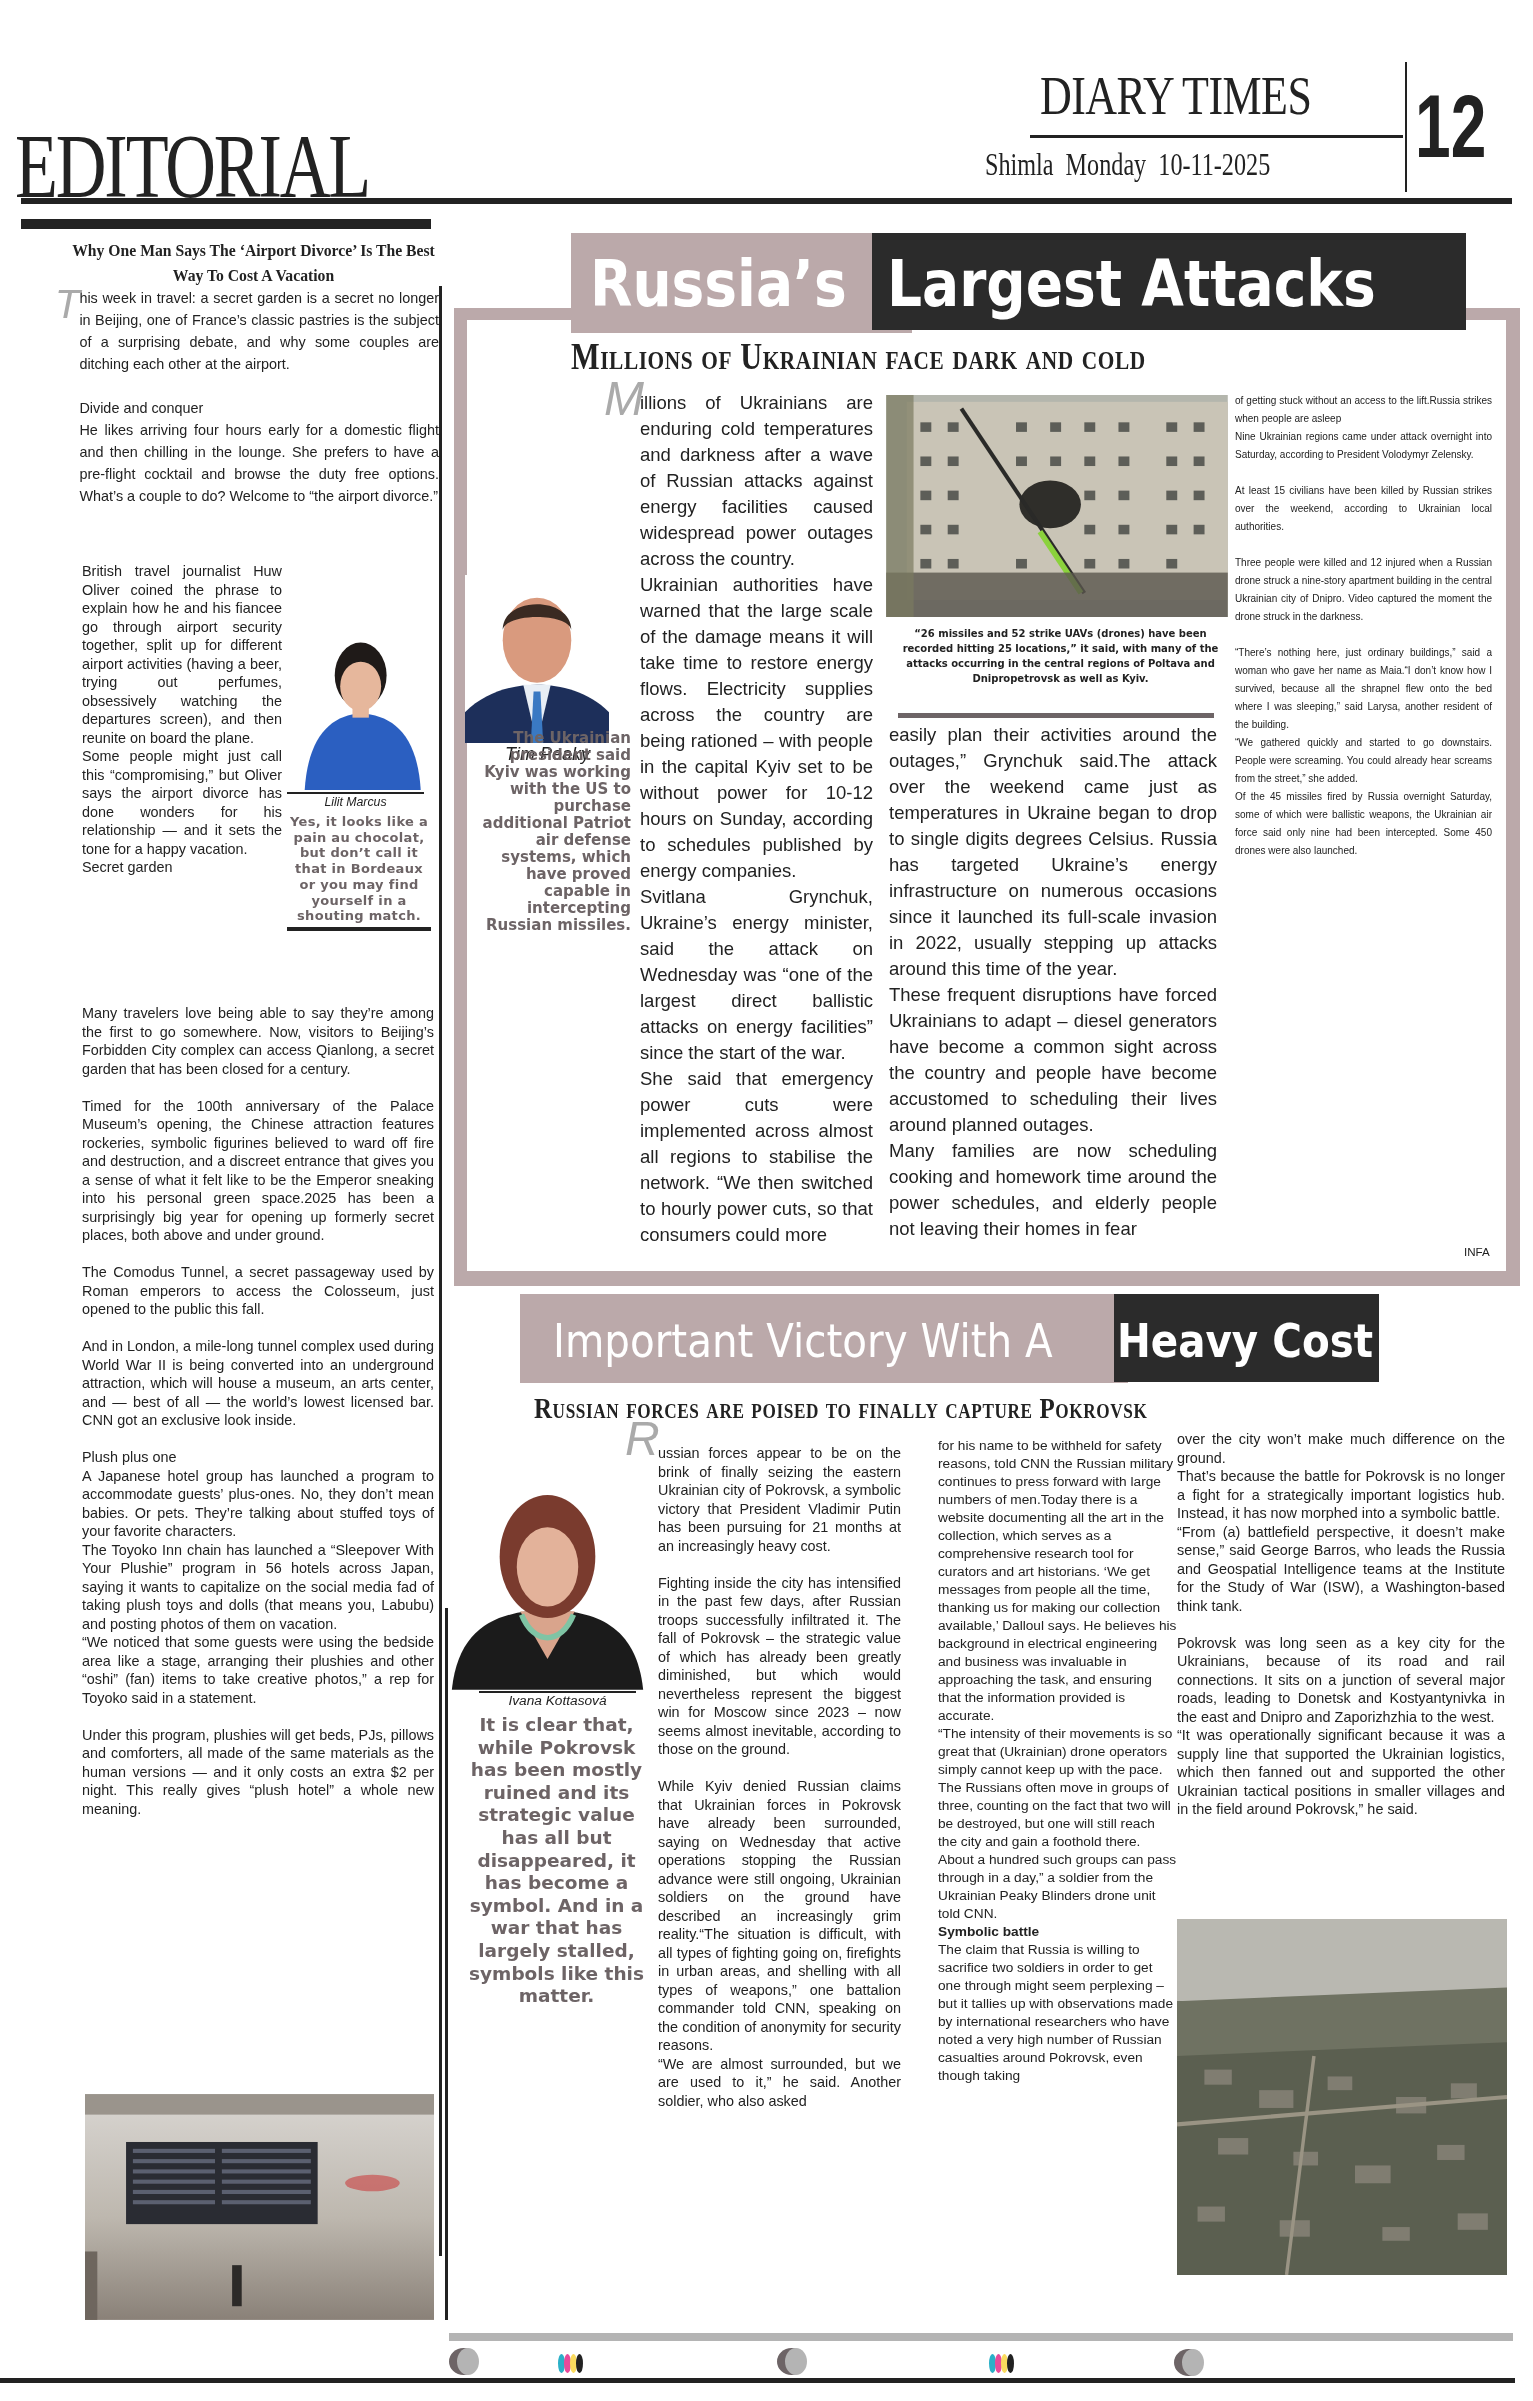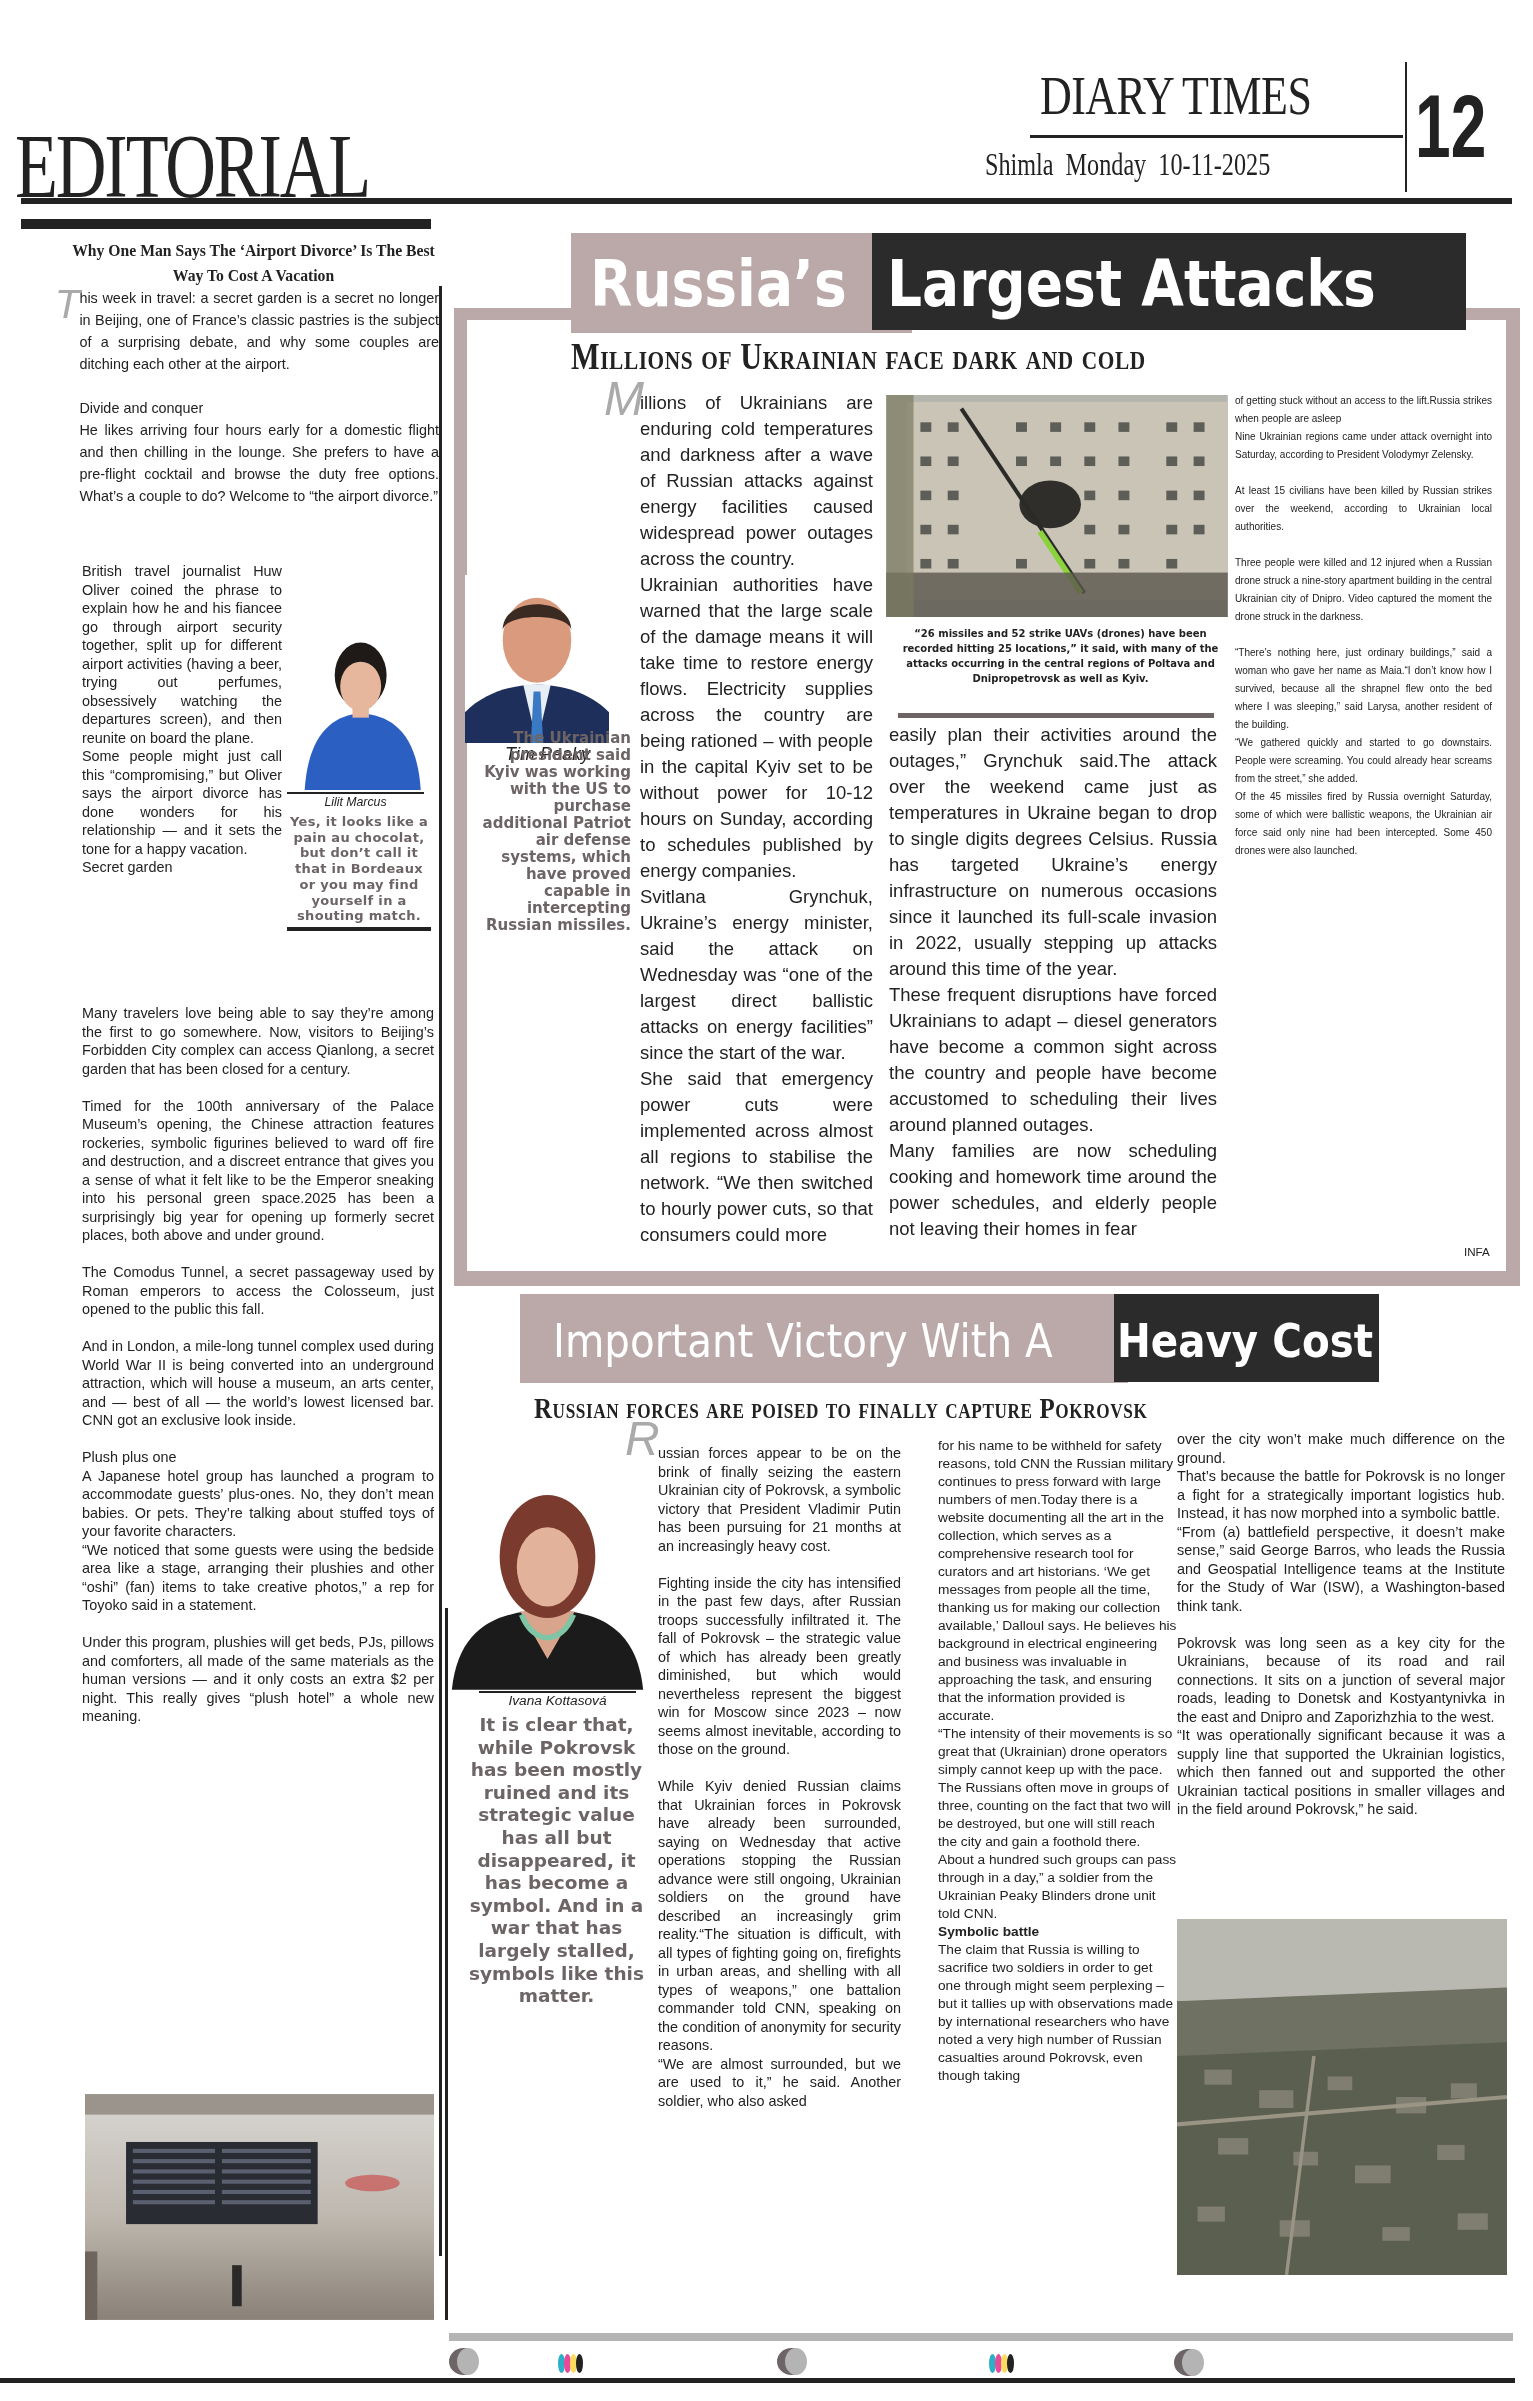--- a/index.html
+++ b/index.html
@@ -115,20 +115,21 @@
 </div>
 <div class="abs lilit-name">Lilit Marcus</div>
 <div class="abs lilit-quote">Yes, it looks like a pain au chocolat, but don’t call it that in Bordeaux or you may find yourself in a shouting match.</div>
 <div class="abs body-txt left-p2">
   <p>Many travelers love being able to say they’re among the first to go somewhere. Now, visitors to Beijing’s Forbidden City complex can access Qianlong, a secret garden that has been closed for a century.</p><br>
   <p>Timed for the 100th anniversary of the Palace Museum’s opening, the Chinese attraction features rockeries, symbolic figurines believed to ward off fire and destruction, and a discreet entrance that gives you a sense of what it felt like to be the Emperor sneaking into his personal green space.2025 has been a surprisingly big year for opening up formerly secret places, both above and under ground.</p><br>
   <p>The Comodus Tunnel, a secret passageway used by Roman emperors to access the Colosseum, just opened to the public this fall.</p><br>
   <p>And in London, a mile-long tunnel complex used during World War II is being converted into an underground attraction, which will house a museum, an arts center, and — best of all — the world’s lowest licensed bar. CNN got an exclusive look inside.</p><br>
   <p>Plush plus one</p>
   <p>A Japanese hotel group has launched a program to accommodate guests’ plus-ones. No, they don’t mean babies. Or pets. They’re talking about stuffed toys of your favorite characters.</p>
+  <p>The Toyoko Inn chain has launched a “Sleepover With Your Plushie” program in 56 hotels across Japan, saying it wants to capitalize on the social media fad of taking plush toys and dolls (that means you, Labubu) and posting photos of them on vacation.</p>
   <p>“We noticed that some guests were using the bedside area like a stage, arranging their plushies and other “oshi” (fan) items to take creative photos,” a rep for Toyoko said in a statement.</p><br>
   <p>Under this program, plushies will get beds, PJs, pillows and comforters, all made of the same materials as the human versions — and it only costs an extra $2 per night. This really gives “plush hotel” a whole new meaning.</p>
 </div>
 <div class="abs airport-photo">
   <svg width="349" height="226" viewBox="0 0 510 330">
     <defs>
         <linearGradient id="ag" x1="0" y1="0" x2="0" y2="1">
           <stop offset="0" stop-color="#d9d6d2"></stop>
           <stop offset="0.55" stop-color="#bdb7ae"></stop>
           <stop offset="1" stop-color="#8a8178"></stop>

